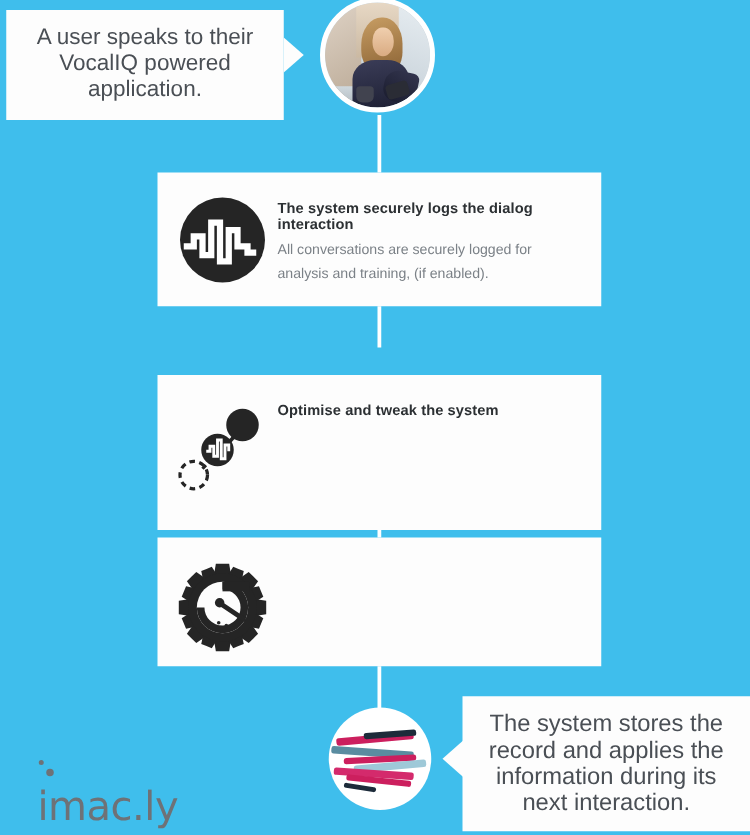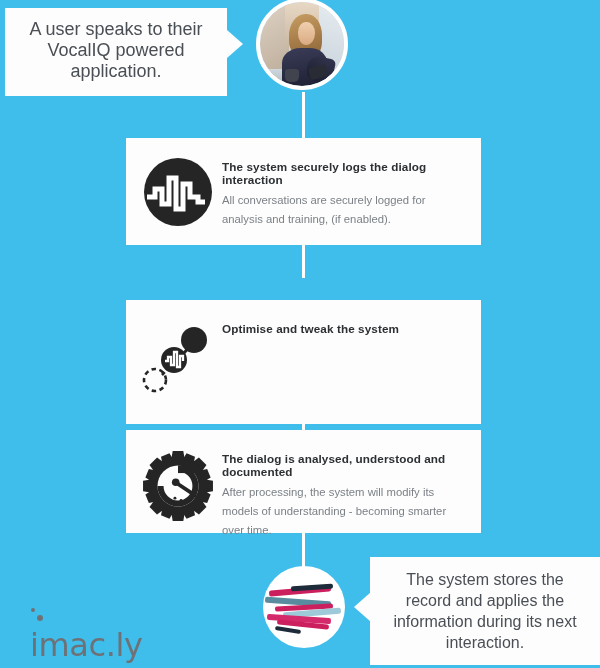--- a/index.html
+++ b/index.html
@@ -159,21 +159,21 @@
     top: 557px;
     width: 230px;
     height: 108px;
     background: #fdfdfd;
     display: flex;
     align-items: center;
     justify-content: center;
     padding: 8px 16px;
   }
   .bubble-bottom-text {
-    font-size: 16px;
+    font-size: 19px;
     line-height: 21px;
     color: #4a4f55;
     text-align: center;
   }
   .bubble-bottom-tail {
     position: absolute;
     left: 354px;
     top: 592px;
     width: 0; height: 0;
     border-top: 15px solid transparent;
@@ -287,24 +287,20 @@
         <circle cx="50" cy="50" r="27" fill="#fdfdfd"></circle>
         <path d="M50 23 A27 27 0 1 1 23 50 L31 50 A19 19 0 1 0 50 31 Z" fill="#252525"></path>
         <path d="M50 23 L78 23 L78 33 L50 33 Z" fill="#252525"></path>
         <line x1="48" y1="46" x2="72" y2="62" stroke="#252525" stroke-width="5" stroke-linecap="round"></line>
         <circle cx="47" cy="45" r="5" fill="#252525"></circle>
         <circle cx="46" cy="66" r="1.9" fill="#252525"></circle>
         <circle cx="54" cy="69" r="1.9" fill="#252525"></circle>
         <circle cx="62" cy="68" r="1.9" fill="#252525"></circle>
       </svg>
     </div>
-    <div class="card-body">
-      <div class="card-title">The dialog is analysed, understood and documented</div>
-      <div class="card-desc">After processing, the system will modify its models of understanding - becoming smarter over time.</div>
-    </div>
   </div>
 
   <div class="streak-circle">
     <div class="streak" style="left:6px;  top:22px; width:62px; height:6px;  background:#cc1f5e; transform:rotate(-5deg);"></div>
     <div class="streak" style="left:28px; top:19px; width:42px; height:5px;  background:#1d2b3a; transform:rotate(-4deg);"></div>
     <div class="streak" style="left:2px;  top:33px; width:66px; height:6px;  background:#5a8ca0; transform:rotate(4deg);"></div>
     <div class="streak" style="left:12px; top:39px; width:58px; height:5px;  background:#cc1f5e; transform:rotate(-3deg);"></div>
     <div class="streak" style="left:20px; top:44px; width:58px; height:6px;  background:#9ec9d8; transform:rotate(-5deg);"></div>
     <div class="streak" style="left:4px;  top:50px; width:64px; height:6px;  background:#d42a6c; transform:rotate(4deg);"></div>
     <div class="streak" style="left:14px; top:56px; width:52px; height:5px;  background:#cc1f5e; transform:rotate(6deg);"></div>

